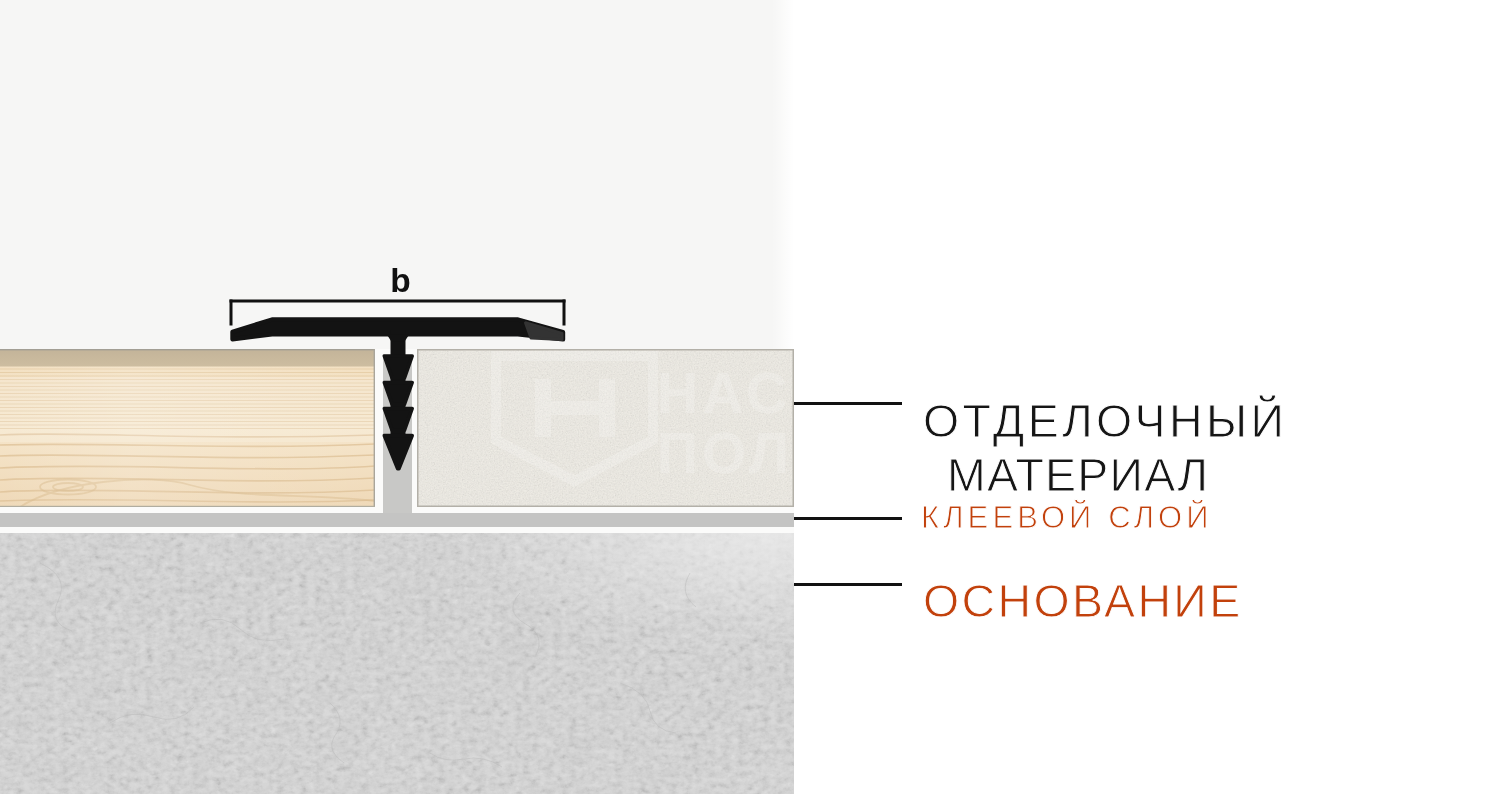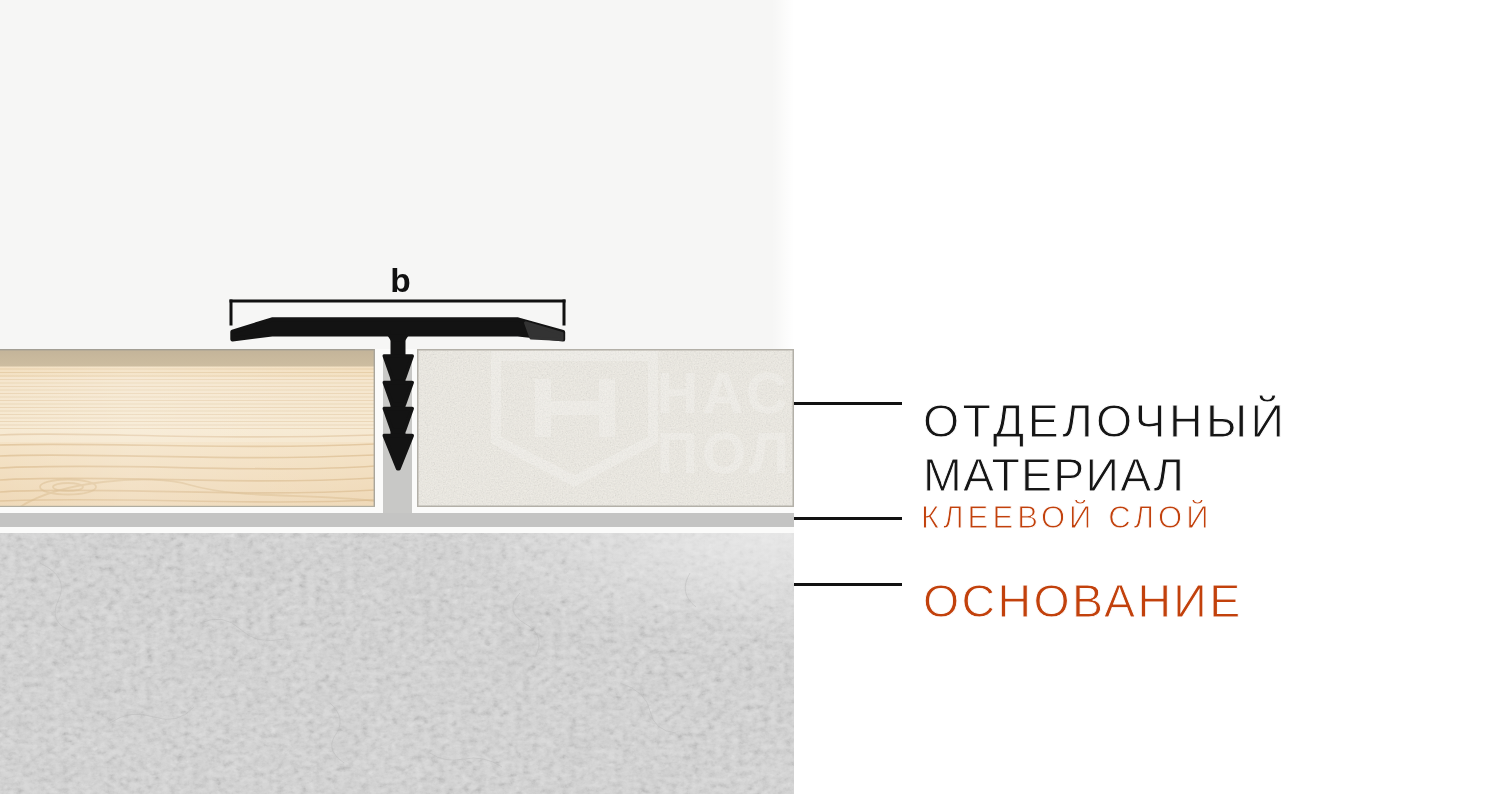--- a/index.html
+++ b/index.html
@@ -186,21 +186,21 @@
       <path d="M384.3,356 L412.2,356 L404.5,377.8 L392,377.8 Z"></path>
       <path d="M384.3,382.5 L412.2,382.5 L404.5,404.2 L392,404.2 Z"></path>
       <path d="M384.3,408.5 L412.2,408.5 L404.5,430.2 L392,430.2 Z"></path>
       <path d="M384.3,435.5 L412.2,435.5 L398.9,468.8 L397.7,468.8 Z"></path>
     </g>
   </svg>
 </div>
 
 <div class="abs" style="left:794px;top:402.1px;width:108px;height:3px;background:#111111;"></div>
 
-<div class="abs" style="left:923px;top:395px;color:#161616;font-size:46.5px;line-height:53.7px;letter-spacing:3.4px;-webkit-text-stroke:0.9px #ffffff;white-space:nowrap;">ОТДЕЛОЧНЫЙ<br><span style="letter-spacing:1.2px;">МАТЕРИАЛ</span></div>
+<div class="abs" style="left:923px;top:395px;color:#161616;font-size:46.5px;line-height:53.7px;letter-spacing:3.4px;-webkit-text-stroke:0.9px #ffffff;white-space:nowrap;">ОТДЕЛОЧНЫЙ<br><span style="letter-spacing:1.2px;margin-left:24px;">МАТЕРИАЛ</span></div>
 
 <div class="abs" style="left:794px;top:517.4px;width:108px;height:3px;background:#111111;"></div>
 
 <div class="abs" style="left:921px;top:491.3px;color:#c2410c;font-size:31px;line-height:53.7px;letter-spacing:4.1px;-webkit-text-stroke:0.9px #ffffff;white-space:nowrap;">КЛЕЕВОЙ СЛОЙ</div>
 
 <div class="abs" style="left:794px;top:582.7px;width:108px;height:3px;background:#111111;"></div>
 
 <div class="abs" style="left:923px;top:575px;color:#c2410c;font-size:46.5px;line-height:53.7px;letter-spacing:2.4px;-webkit-text-stroke:0.9px #ffffff;white-space:nowrap;">ОСНОВАНИЕ</div>
 
 </body></html>

